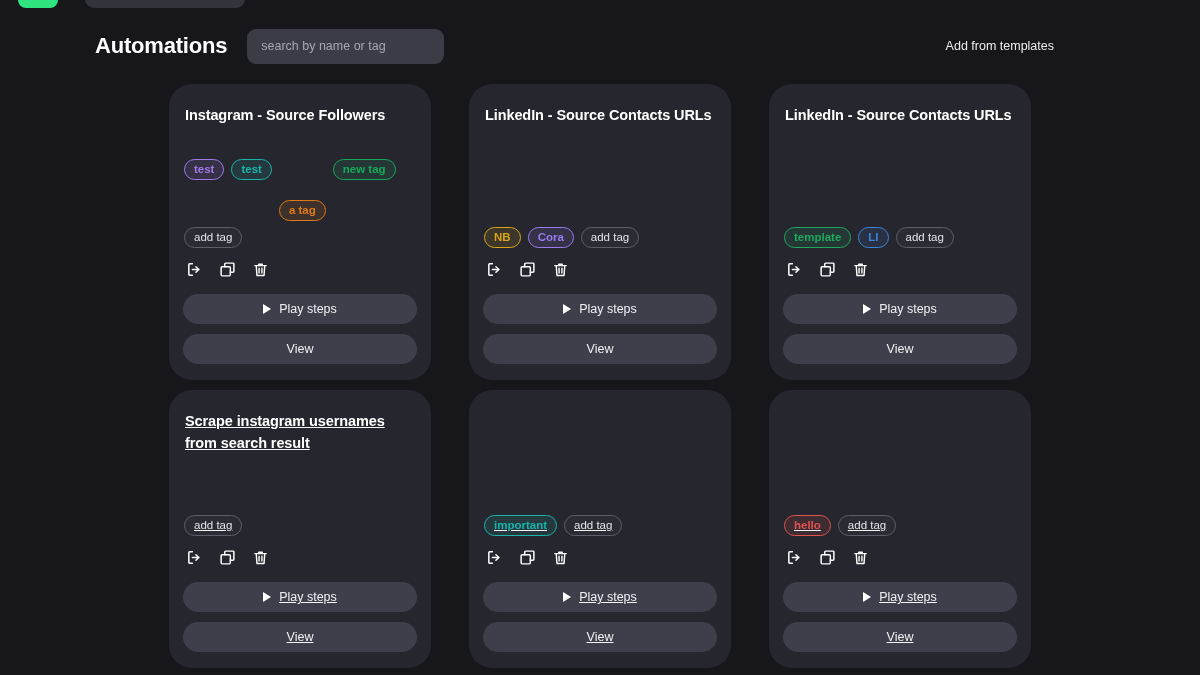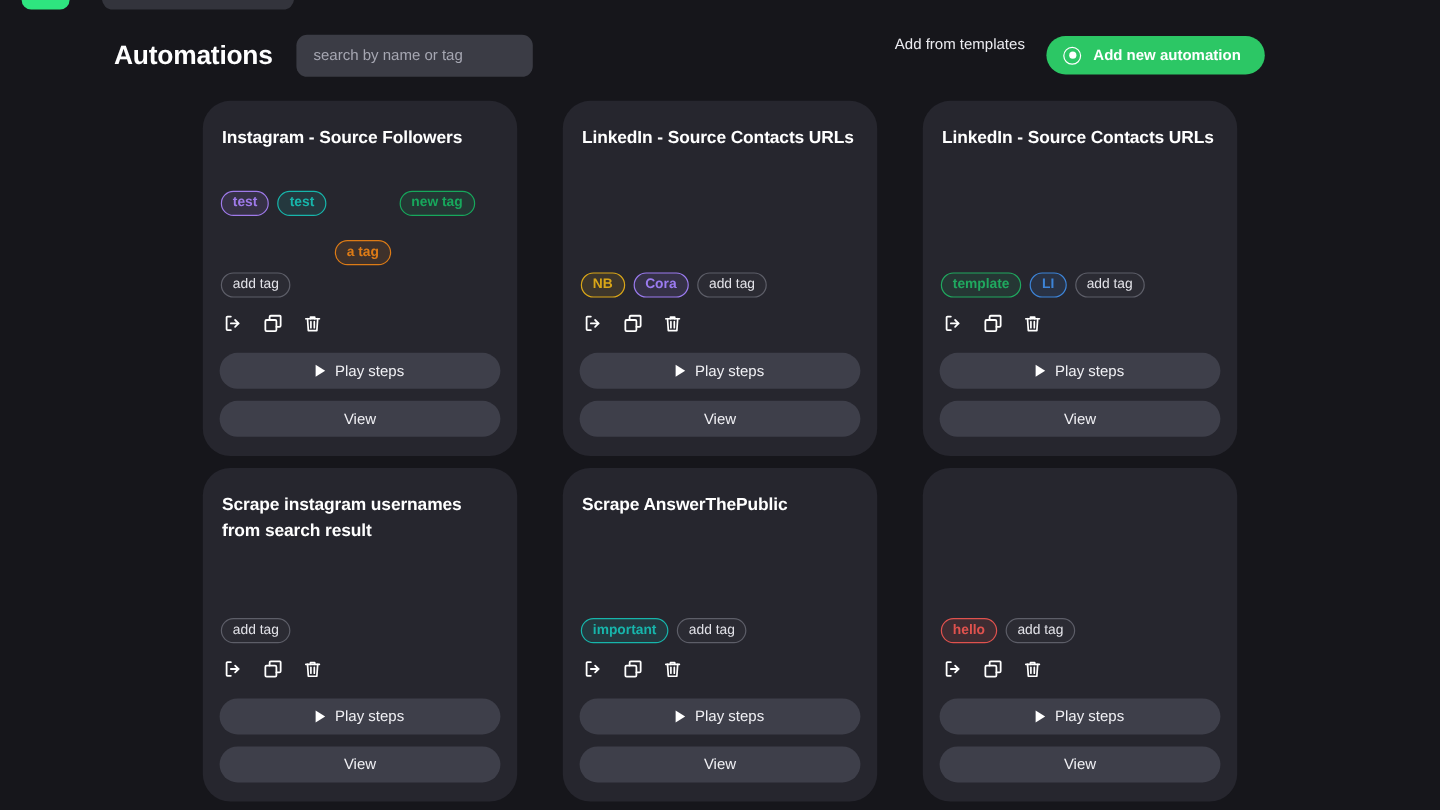--- a/index.html
+++ b/index.html
@@ -130,21 +130,21 @@
   }
 
   .card {
     background: #26262e;
     border-radius: 23px;
     padding: 20px 14px 16px 14px;
     display: flex;
     flex-direction: column;
     min-height: 296px;
   }
-  .grid.row-two .card { min-height: 278px; }
+  .grid.row-two .card { min-height: 278px; text-decoration: underline; }
 
   .card-title {
     font-size: 14.5px;
     font-weight: bold;
     line-height: 22px;
     color: #ffffff;
     letter-spacing: -0.1px;
     padding: 0 2px;
   }
 
@@ -221,26 +221,20 @@
   <div class="top-pill-gray"></div>
 </div>
 
 <div class="header">
   <div class="page-title">Automations</div>
   <div class="search-wrap">
     <input class="search-input" type="text" placeholder="search by name or tag" style="">
   </div>
   <div class="header-right">
     <span class="templates-link">Add from templates</span>
-    <button class="add-btn">
-      <span class="record-icon">
-          <i></i>
-        </span>
-      <span>Add new automation</span>
-    </button>
   </div>
 </div>
 
 <div class="grid" id="grid-row-one">
   <div class="card">
     <div class="card-title">Instagram - Source Followers</div>
     <div class="spacer"></div>
     <div class="tag-row">
         <span class="tag" style="color: rgb(159, 122, 234); border-color: rgb(159, 122, 234); background: rgba(159, 122, 234, 0.13);">test</span>
         <span class="tag" style="color: rgb(23, 181, 171); border-color: rgb(23, 181, 171); background: rgba(23, 181, 171, 0.13);">test</span>
@@ -369,21 +363,20 @@
     <button class="btn">
       <span class="play-tri"></span>
       <span>Play steps</span>
     </button>
     <button class="btn">
       <span>View</span>
     </button>
   </div>
 
   <div class="card">
-    <div class="card-title">Scrape AnswerThePublic</div>
     <div class="spacer"></div>
     <div class="tag-row">
         <span class="tag" style="color: rgb(23, 181, 171); border-color: rgb(23, 181, 171); background: rgba(23, 181, 171, 0.13);">important</span>
         <span class="tag add">add tag</span>
       </div>
     <div class="icon-row">
       <svg class="act-icon" viewBox="0 0 24 24" fill="none" stroke="#ffffff" stroke-width="2.1" stroke-linecap="round" stroke-linejoin="round">
         <path d="M9 4H5a1 1 0 0 0-1 1v14a1 1 0 0 0 1 1h4"></path>
         <path d="M14 8l4 4-4 4"></path>
         <path d="M18 12H9"></path>

